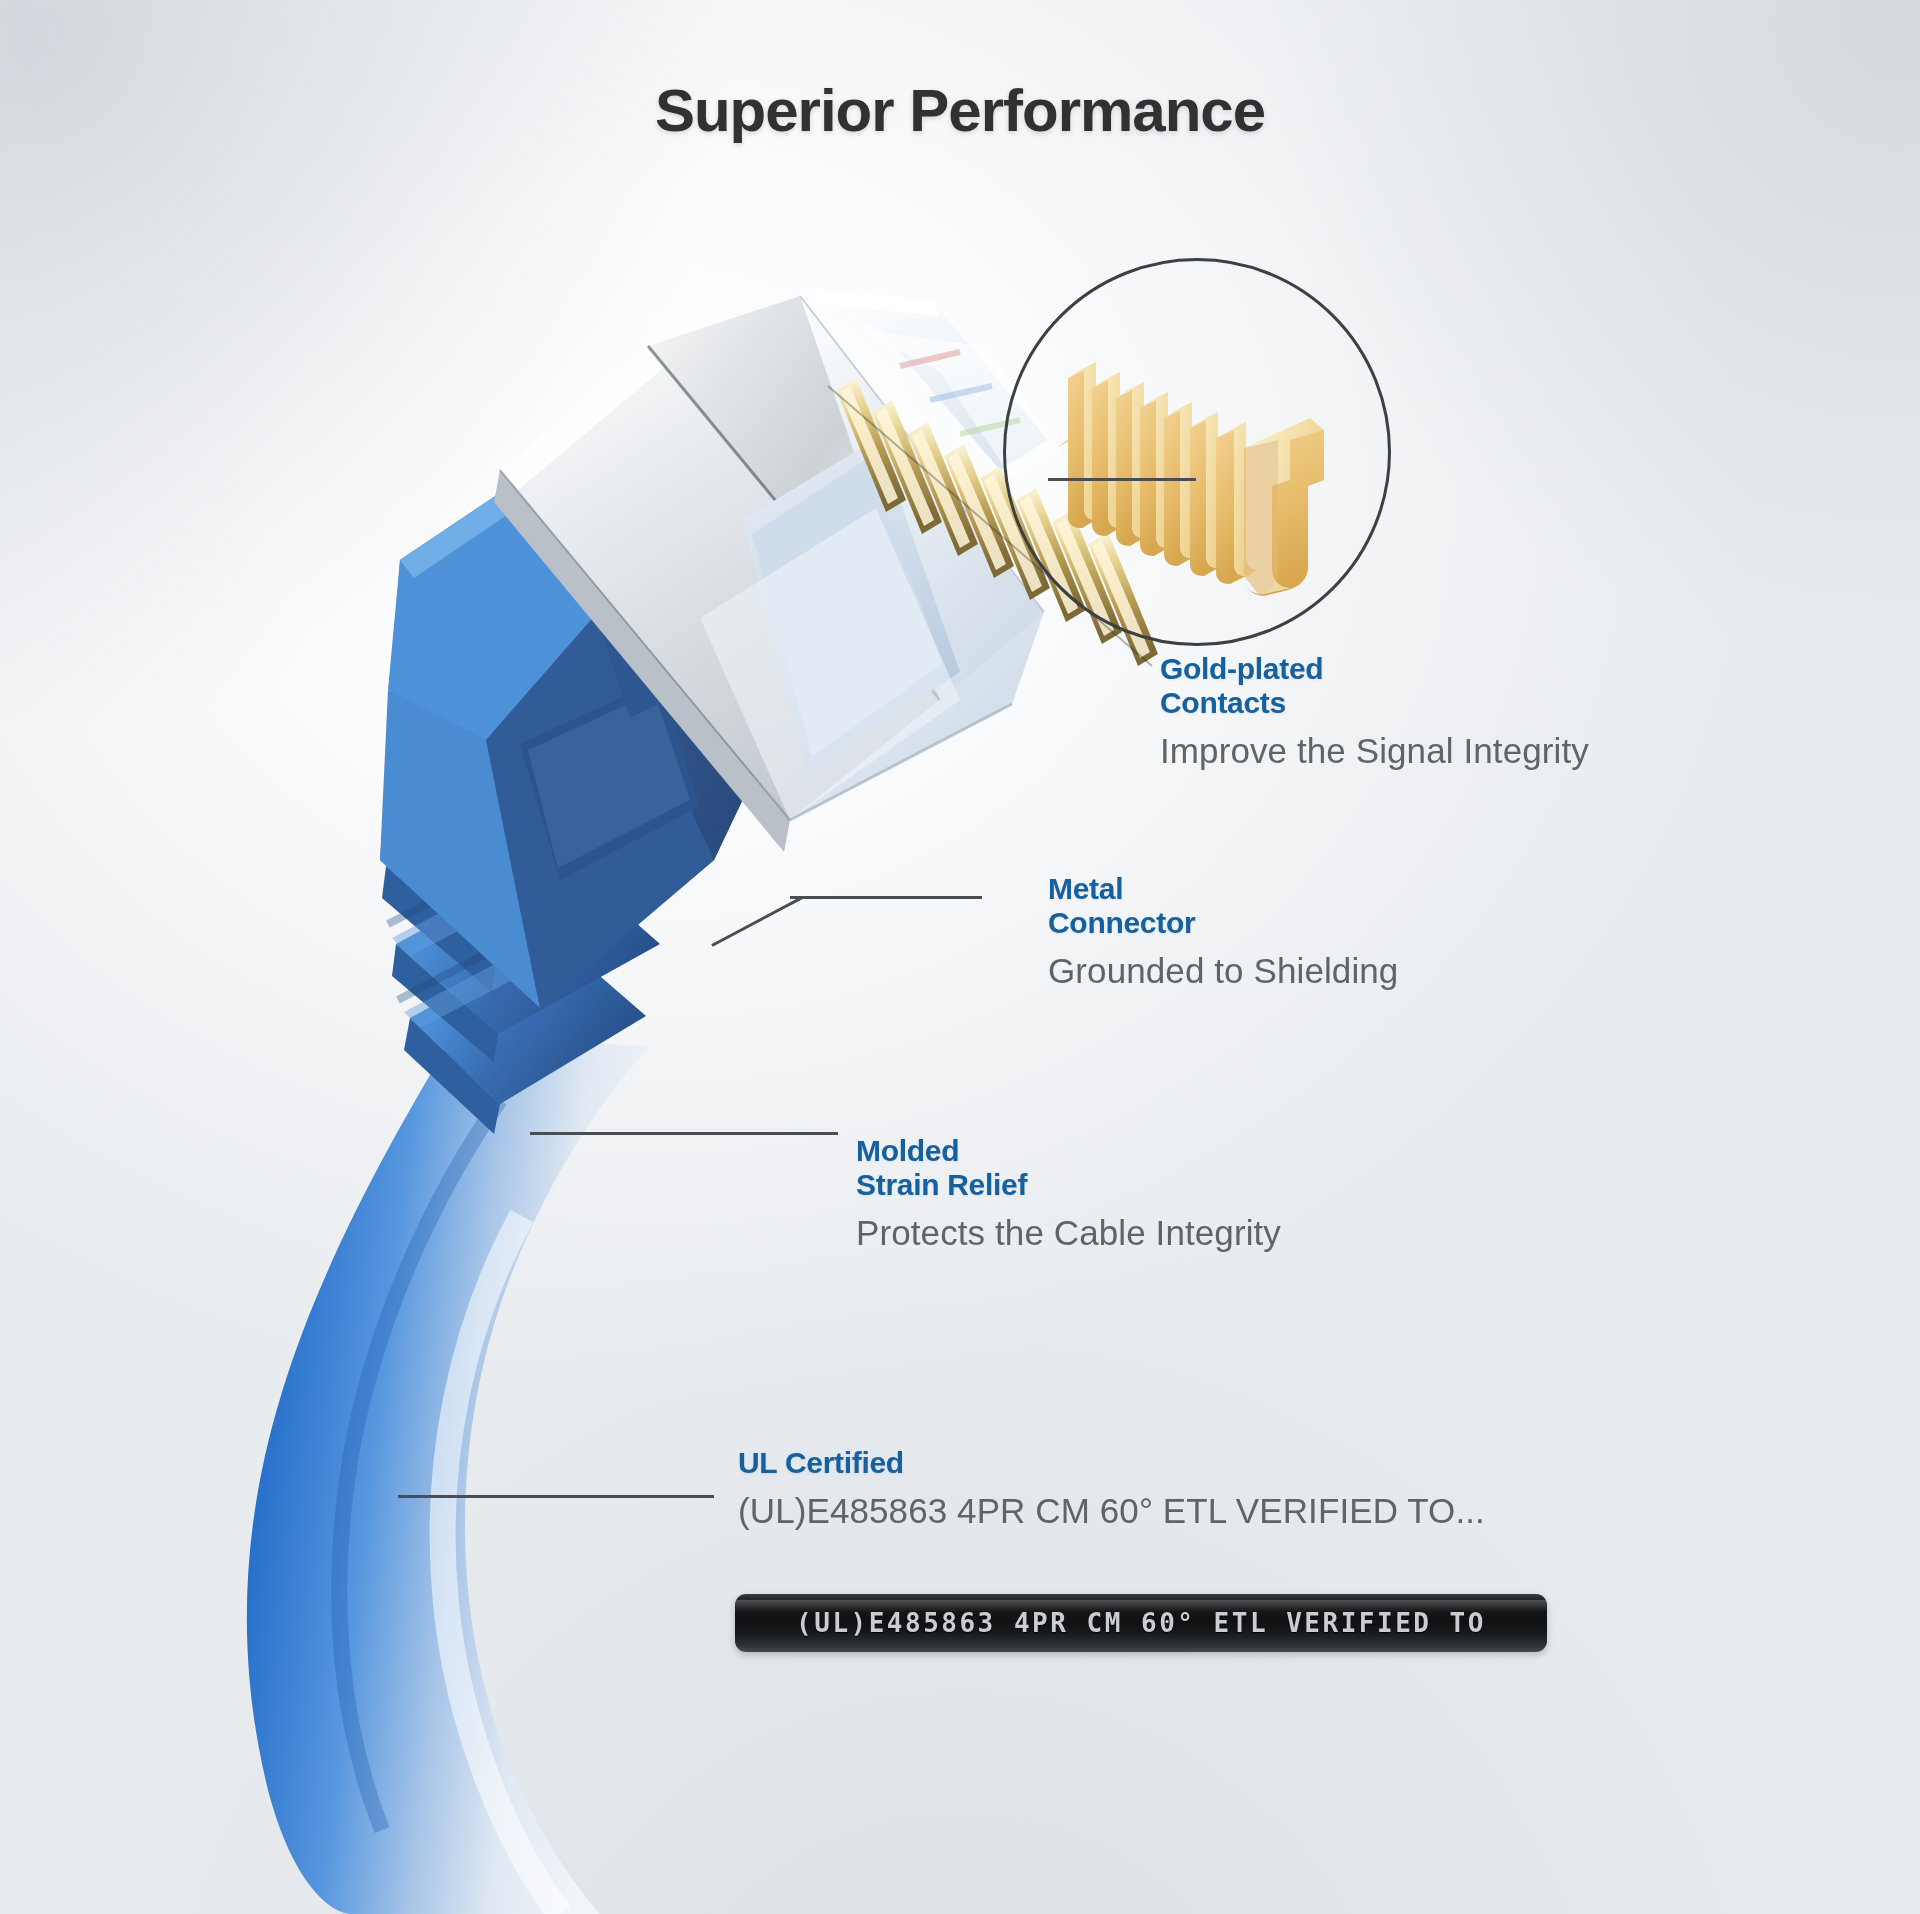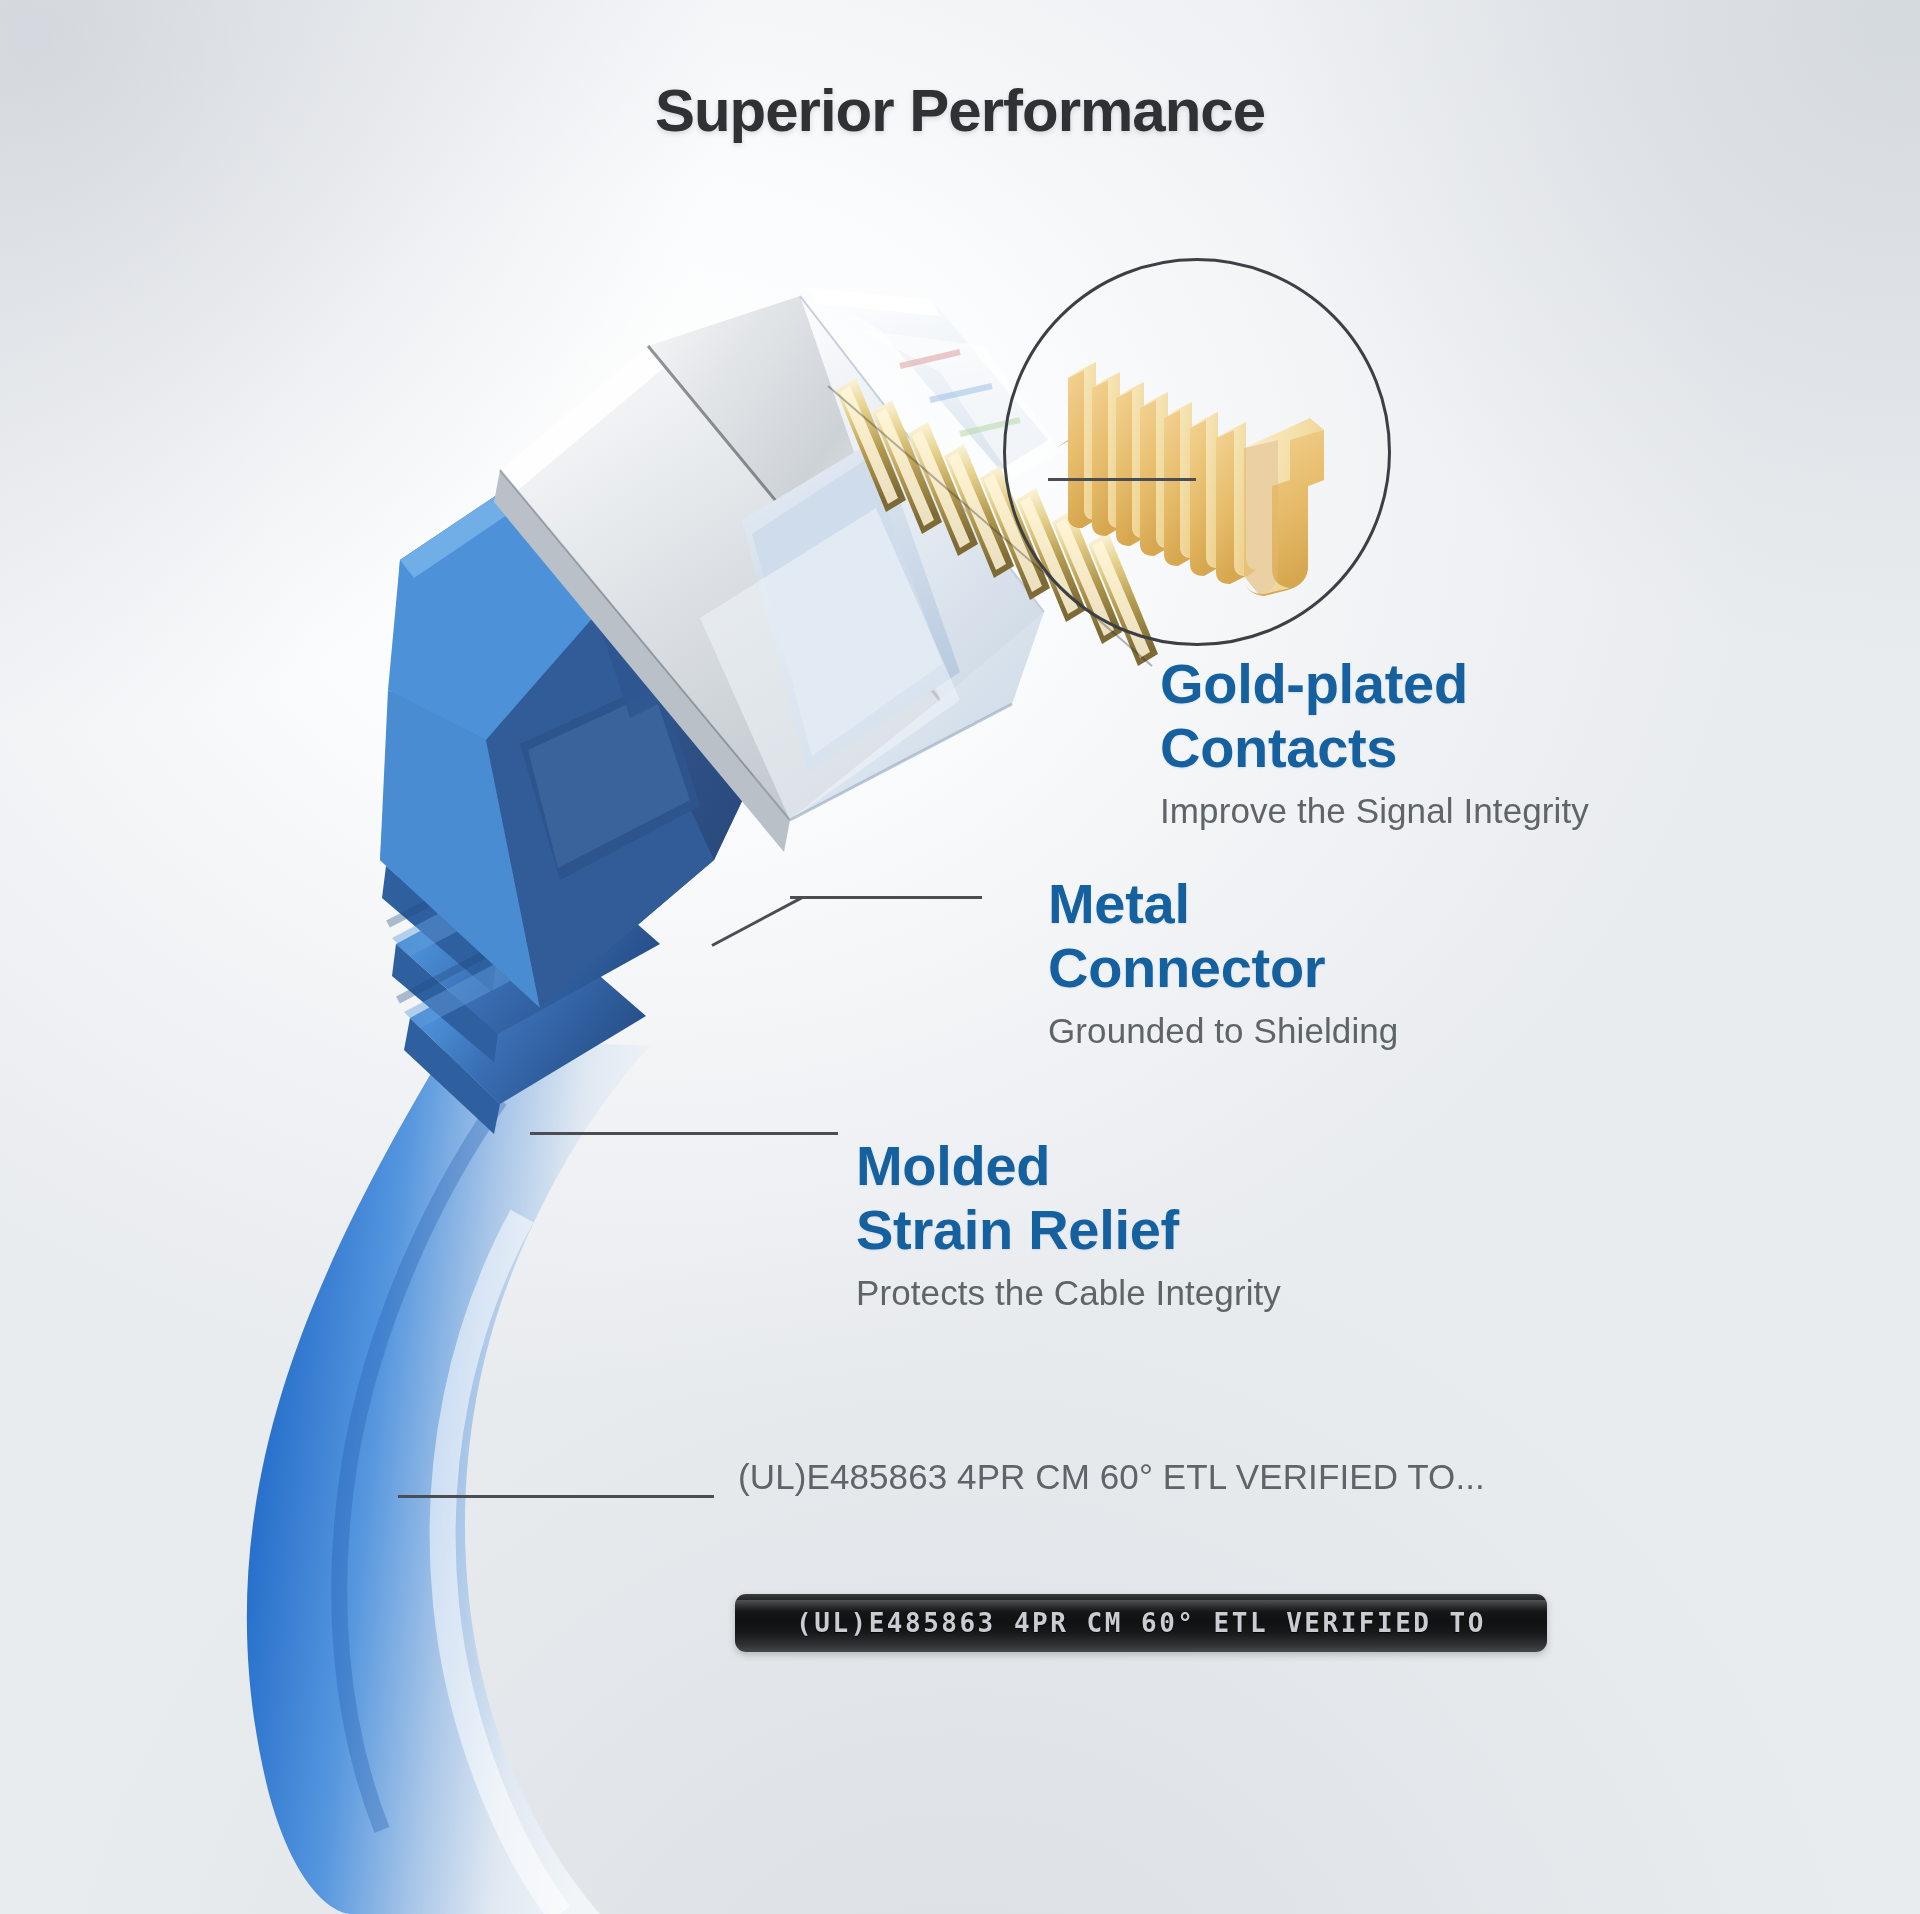--- a/index.html
+++ b/index.html
@@ -43,21 +43,21 @@
   }
   .contacts{ position:absolute; left:1038px; top:300px; width:320px; height:300px; }
 
   
   .leader{ position:absolute; background:#4a4e53; height:3px; }
   .leader-d{ position:absolute; background:#4a4e53; height:3px; transform-origin:left center; }
 
   
   .callout{ position:absolute; }
   .callout .head{
-    font-size:56px; font-weight:bold; color:#15619f; line-height:1.14;
+    font-size:30px; font-weight:bold; color:#15619f; line-height:1.14;
     letter-spacing:-.3px;
     text-shadow:0 1px 2px rgba(120,140,160,.18);
   }
   .callout .sub{
     font-size:35px; color:#5f6468; line-height:1.25; margin-top:9px;
     letter-spacing:.1px;
   }
 
   
   .jacket{
@@ -384,20 +384,21 @@
 
   <div class="callout" style="left:856px; top:1108px; width:640px;margin-top:26px;">
     <div class="head">
       <span>Molded</span><br>
       <span>Strain Relief</span>
     </div>
     <div class="sub">Protects the Cable Integrity</div>
   </div>
 
   <div class="callout" style="left:738px; top:1446px; width:880px;">
+    <div class="head">UL Certified</div>
     <div class="sub">(UL)E485863 4PR CM 60° ETL VERIFIED TO...</div>
   </div>
 
   <div class="jacket">
     <div class="sheen"></div>
     <div class="print">(UL)E485863 4PR CM 60° ETL VERIFIED TO</div>
   </div>
 
 </div>
 

